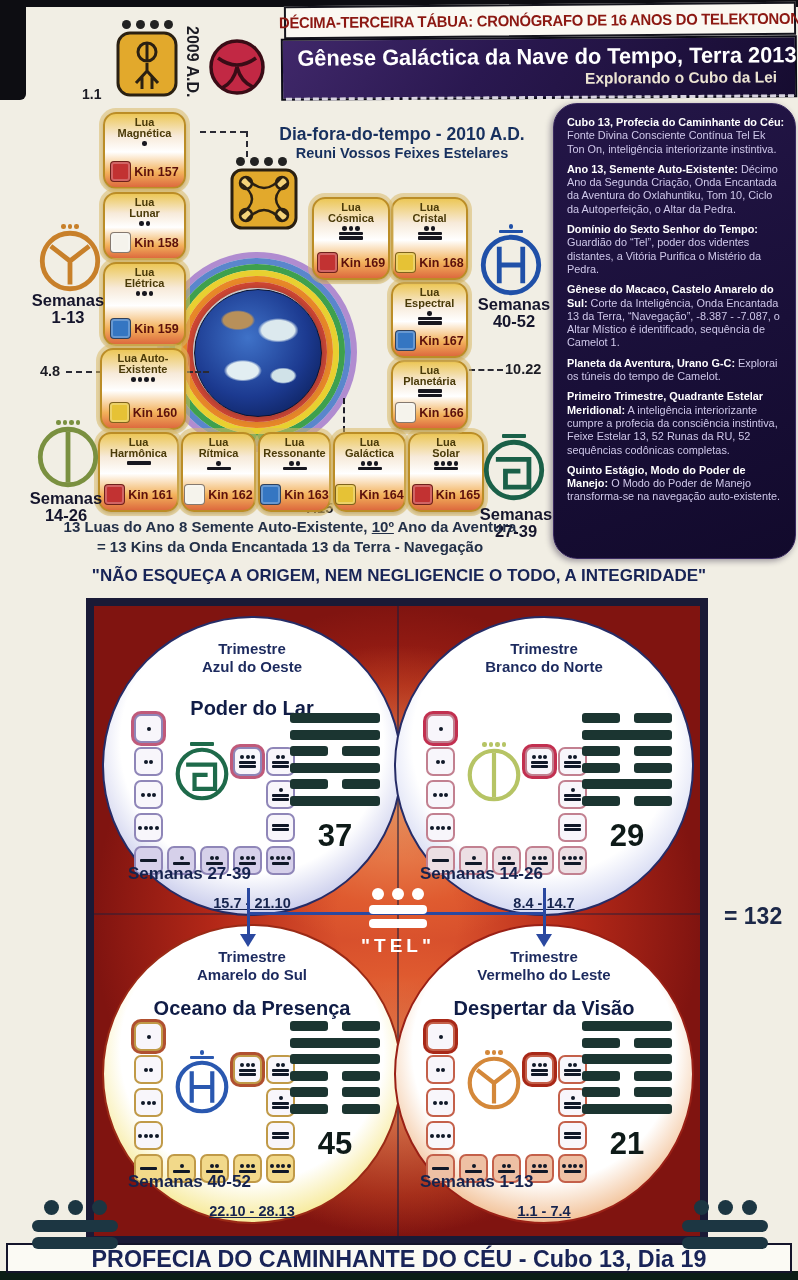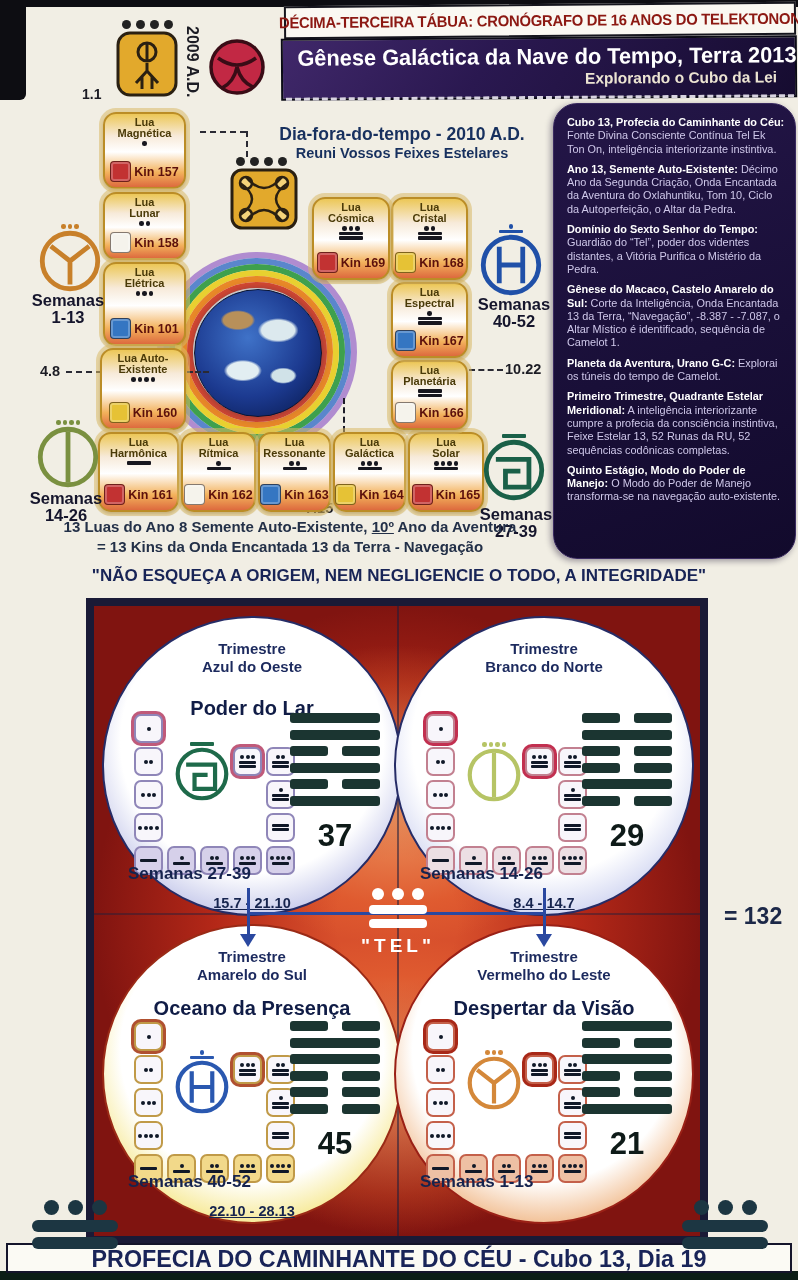--- a/index.html
+++ b/index.html
@@ -240,21 +240,21 @@
 Elétrica</div>
       <div class="tone">
         <div class="trow">
           <span class="td"></span>
           <span class="td"></span>
           <span class="td"></span>
         </div>
       </div>
       <div class="kinrow">
         <span class="kglyph" style="background: rgb(53, 118, 194);"></span>
-        <b>Kin 101</b>
+        <b>Kin 159</b>
       </div>
     </div>
     <div class="moon" style="left: 100px; top: 348px; width: 86px; height: 82px;">
       <div class="mname">Lua Auto-
 Existente</div>
       <div class="tone">
         <div class="trow">
           <span class="td"></span>
           <span class="td"></span>
           <span class="td"></span>
@@ -1102,20 +1102,21 @@
         <div class="hrow">
           <span class="hb"></span>
           <span class="hb"></span>
         </div>
         <div class="hrow">
           <span class="hs"></span>
         </div>
       </div>
       <div class="q-num">21</div>
       <div class="q-weeks">Semanas 1-13</div>
+      <div class="q-dates">1.1 - 7.4</div>
     </div>
   </div>
 
 <div class="abs conn" style="left:247px;top:912px;width:298px;height:3px;"></div>
 <div class="abs conn" style="left:247px;top:888px;width:3px;height:48px;"></div>
 <div class="abs conn" style="left:543px;top:888px;width:3px;height:48px;"></div>
 <div class="abs arrowhead" style="left:240px;top:934px;"></div>
 <div class="abs arrowhead" style="left:536px;top:934px;"></div>
 
 <div class="abs" id="tel">

